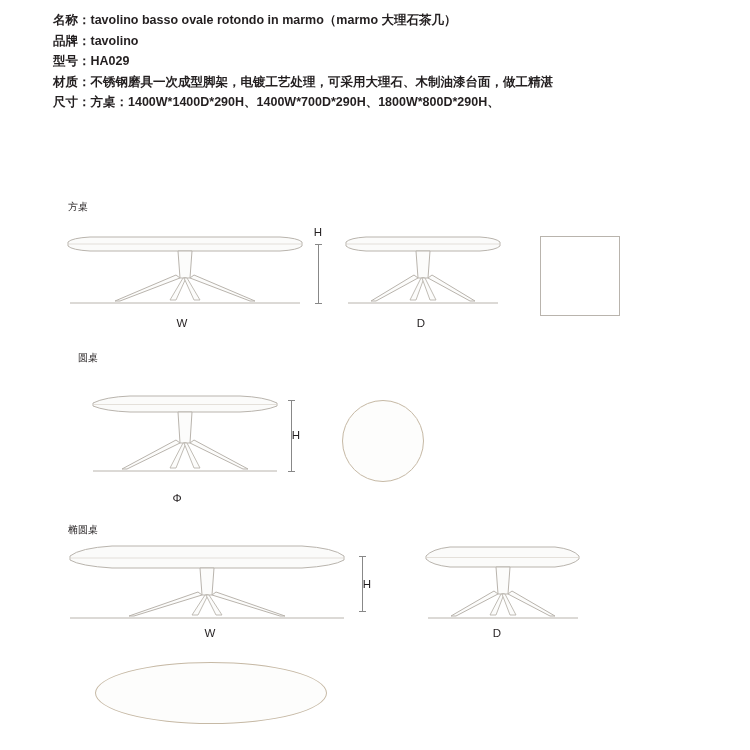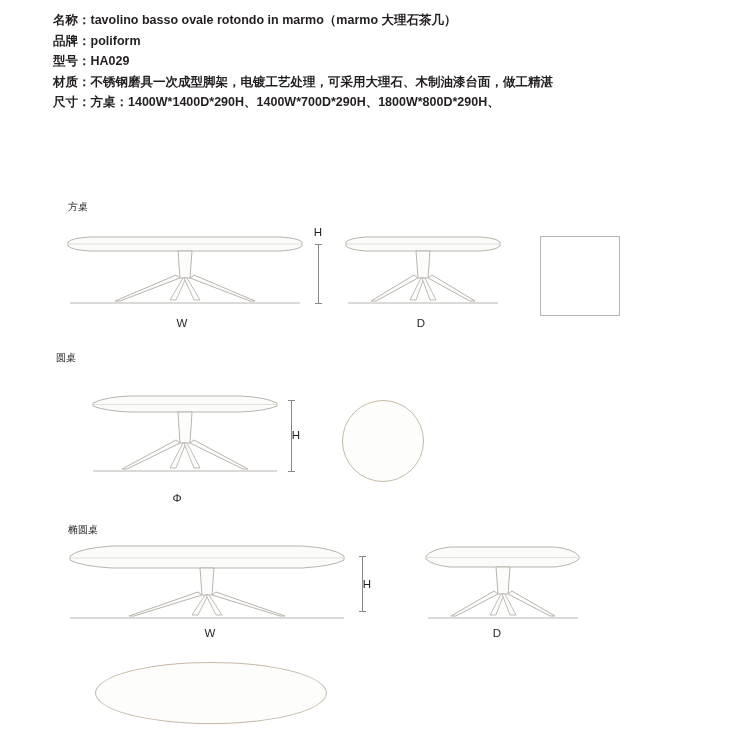--- a/index.html
+++ b/index.html
@@ -35,21 +35,21 @@
   .spec .indent-1 { padding-left: 59px; }
   .spec .indent-2 { padding-left: 28px; }
 
   
   .sec-title {
     position: absolute;
     font-size: 10px;
     color: #231f20;
   }
   #sec-square { left: 68px; top: 200px; }
-  #sec-round  { left: 56px; top: 351px; }
+  #sec-round  { left: 78px; top: 351px; }
   #sec-oval   { left: 68px; top: 523px; }
 
   
   .fig { position: absolute; }
   .fig svg { display: block; overflow: visible; }
 
   .dim-label {
     position: absolute;
     font-size: 11.5px;
     color: #231f20;
@@ -96,21 +96,21 @@
   }
 </style>
 </head>
 <body>
 
 <div class="spec">
   <div class="row">
     <span class="label">名称：</span><span>tavolino basso ovale rotondo in marmo（marmo 大理石茶几）</span>
   </div>
   <div class="row">
-    <span class="label">品牌：</span><span>poliform</span>
+    <span class="label">品牌：</span><span>tavolino</span>
   </div>
   <div class="row">
     <span class="label">型号：</span><span>HA029</span>
   </div>
   <div class="row">
     <span class="label">材质：</span><span>不锈钢磨具一次成型脚架，电镀工艺处理，可采用大理石、木制油漆台面，做工精湛</span>
   </div>
   <div class="row">
     <span class="label">尺寸：</span><span>方桌：1400W*1400D*290H、1400W*700D*290H、1800W*800D*290H、</span>
   </div>

